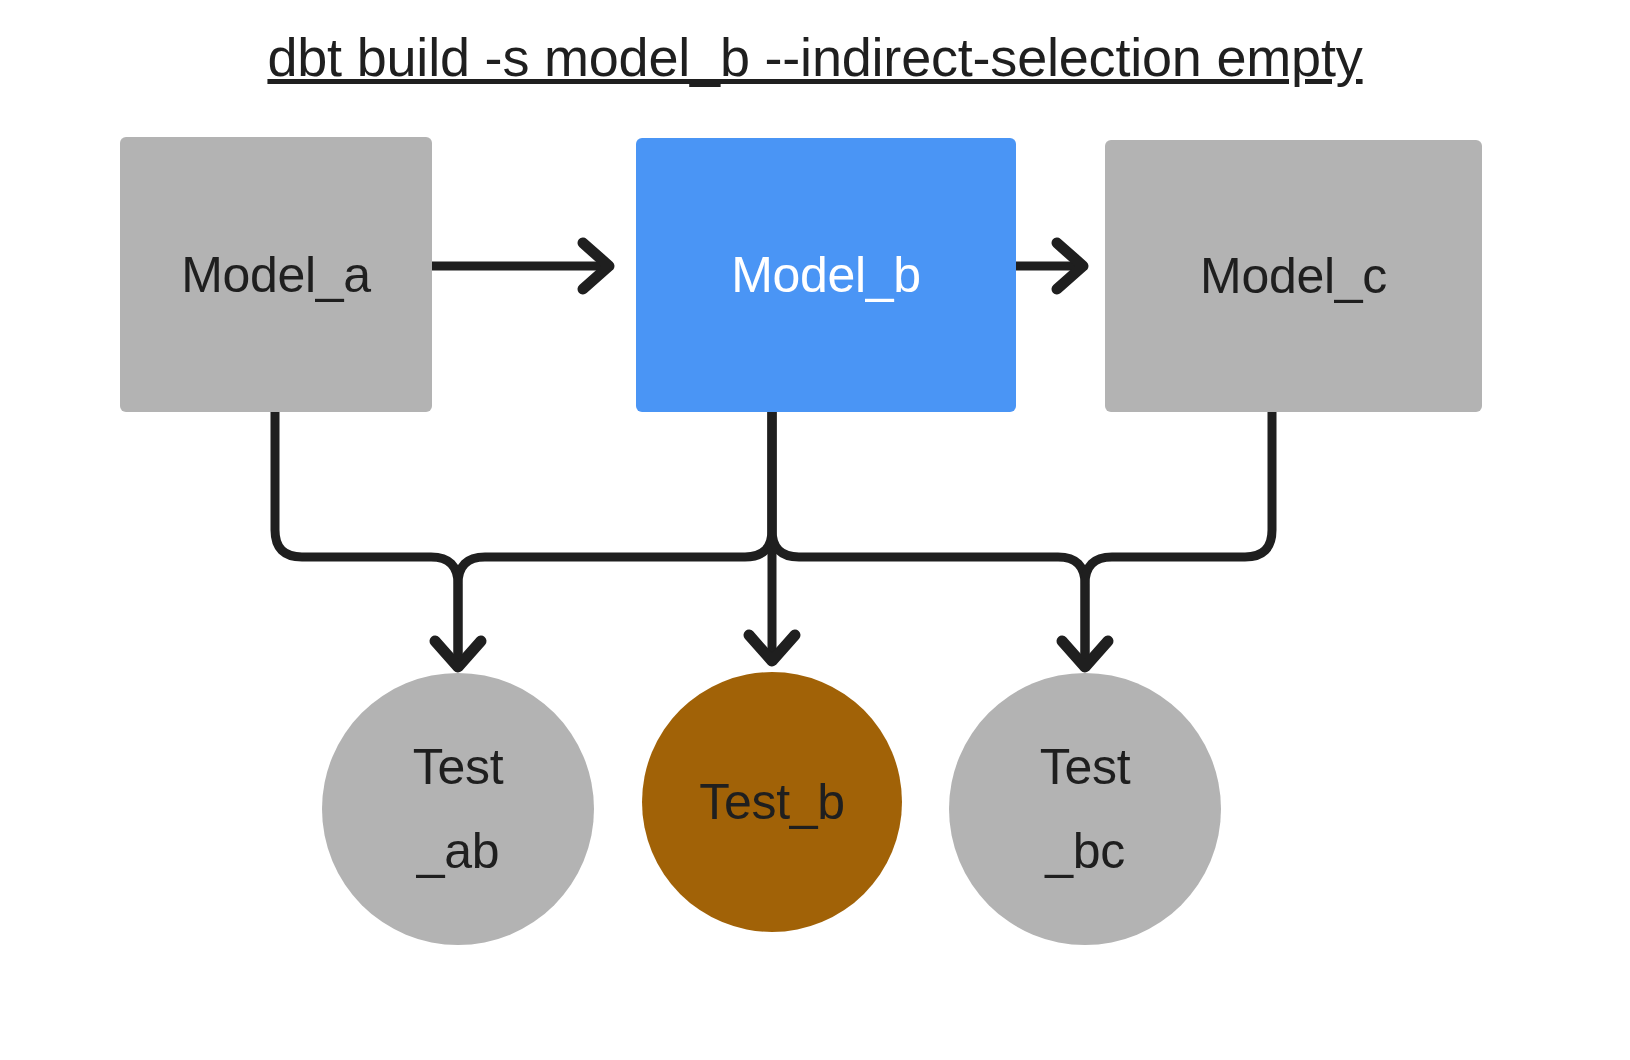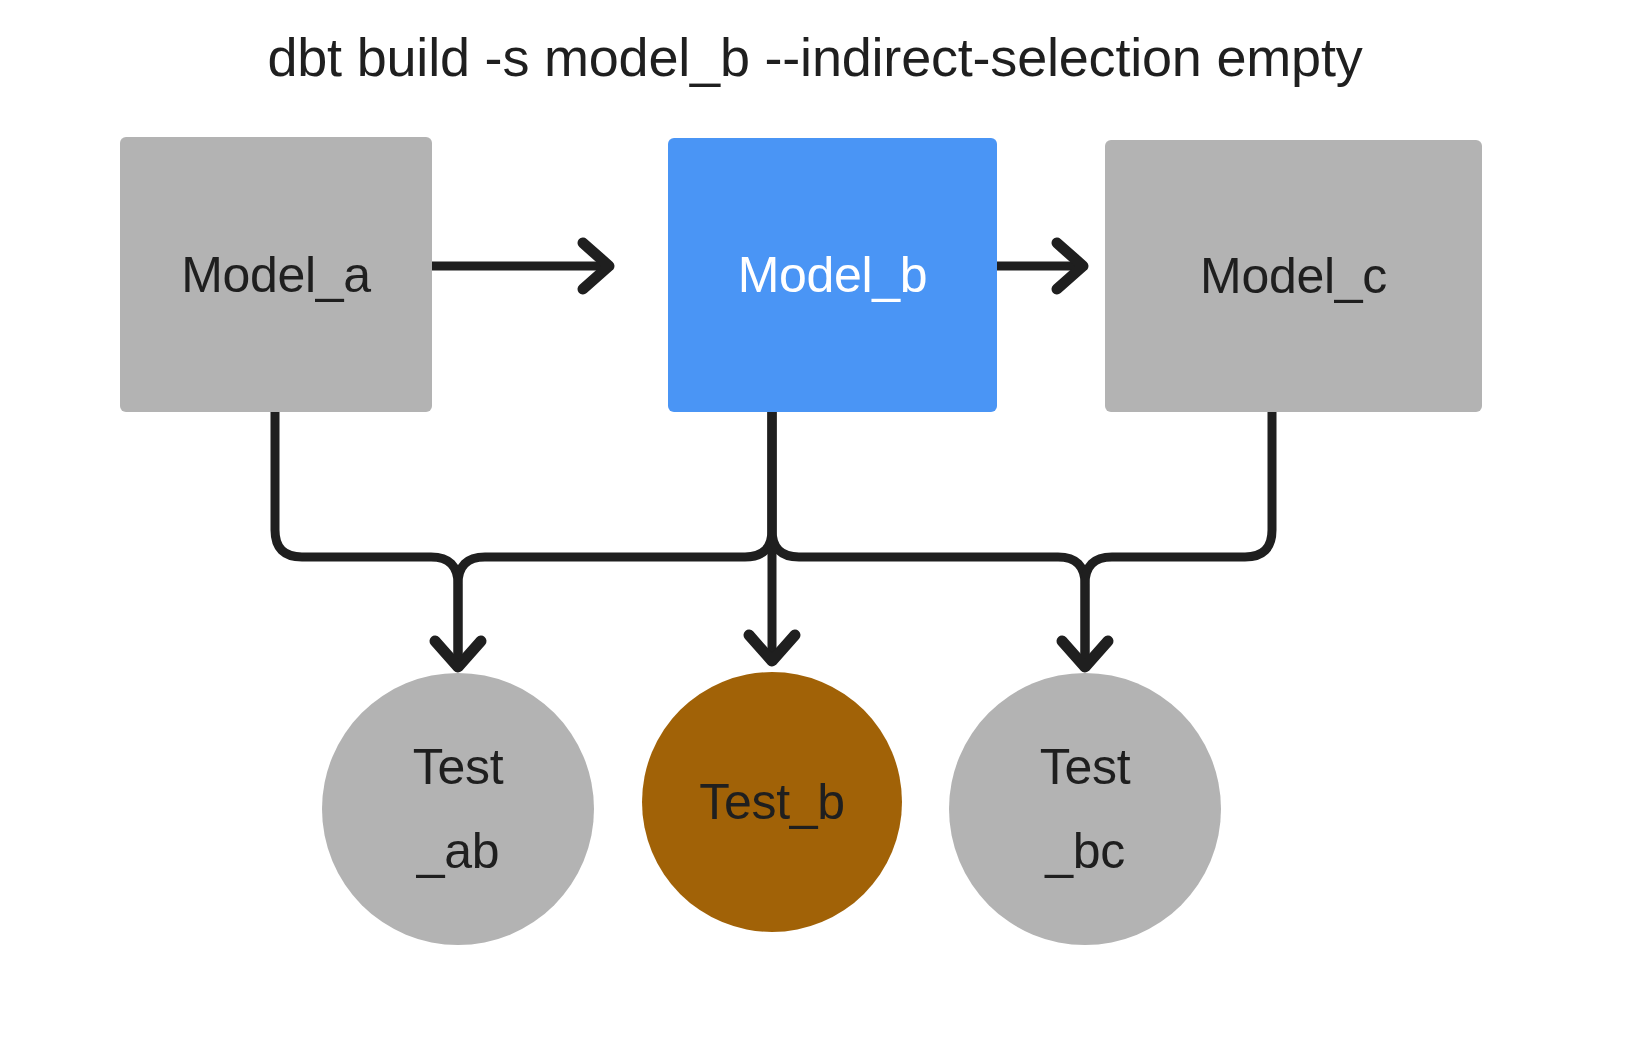--- a/index.html
+++ b/index.html
@@ -30,20 +30,21 @@
     position: absolute;
     left: 0;
     top: 24px;
     width: 1630px;
     text-align: center;
     font-size: 54px;
     line-height: 66px;
     color: #1f1f1f;
     letter-spacing: -0.2px;
     white-space: nowrap;
+    text-decoration: underline;
   }
   .node-box {
     position: absolute;
     border-radius: 6px;
     display: flex;
     align-items: center;
     justify-content: center;
     box-sizing: border-box;
   }
   .node-box .node-label {
@@ -117,21 +118,21 @@
       <g>
         <path d="M 1062 641 L 1085 667 L 1108 641" stroke-width="11"></path>
       </g>
     </g>
   </svg>
 
   <div class="node-box" id="node-model_a" style="left: 120px; top: 137px; width: 312px; height: 275px; background: rgb(179, 179, 179);">
     <span class="node-label" style="color: rgb(31, 31, 31);">Model_a</span>
   </div>
 
-  <div class="node-box" id="node-model_b" style="left: 636px; top: 138px; width: 329px; height: 274px; background: rgb(74, 149, 245); margin-left: 32px;">
+  <div class="node-box" id="node-model_b" style="left: 636px; top: 138px; width: 380px; height: 274px; background: rgb(74, 149, 245);">
     <span class="node-label" style="color: rgb(255, 255, 255);">Model_b</span>
   </div>
 
   <div class="node-box" id="node-model_c" style="left: 1105px; top: 140px; width: 377px; height: 272px; background: rgb(179, 179, 179);">
     <span class="node-label" style="color: rgb(31, 31, 31);">Model_c</span>
   </div>
 
   <div class="node-circle" id="node-test_ab" style="left: 322px; top: 673px; width: 272px; height: 272px; background: rgb(179, 179, 179);">
     <span class="node-label" style="color: rgb(31, 31, 31);">Test
 _ab</span>

